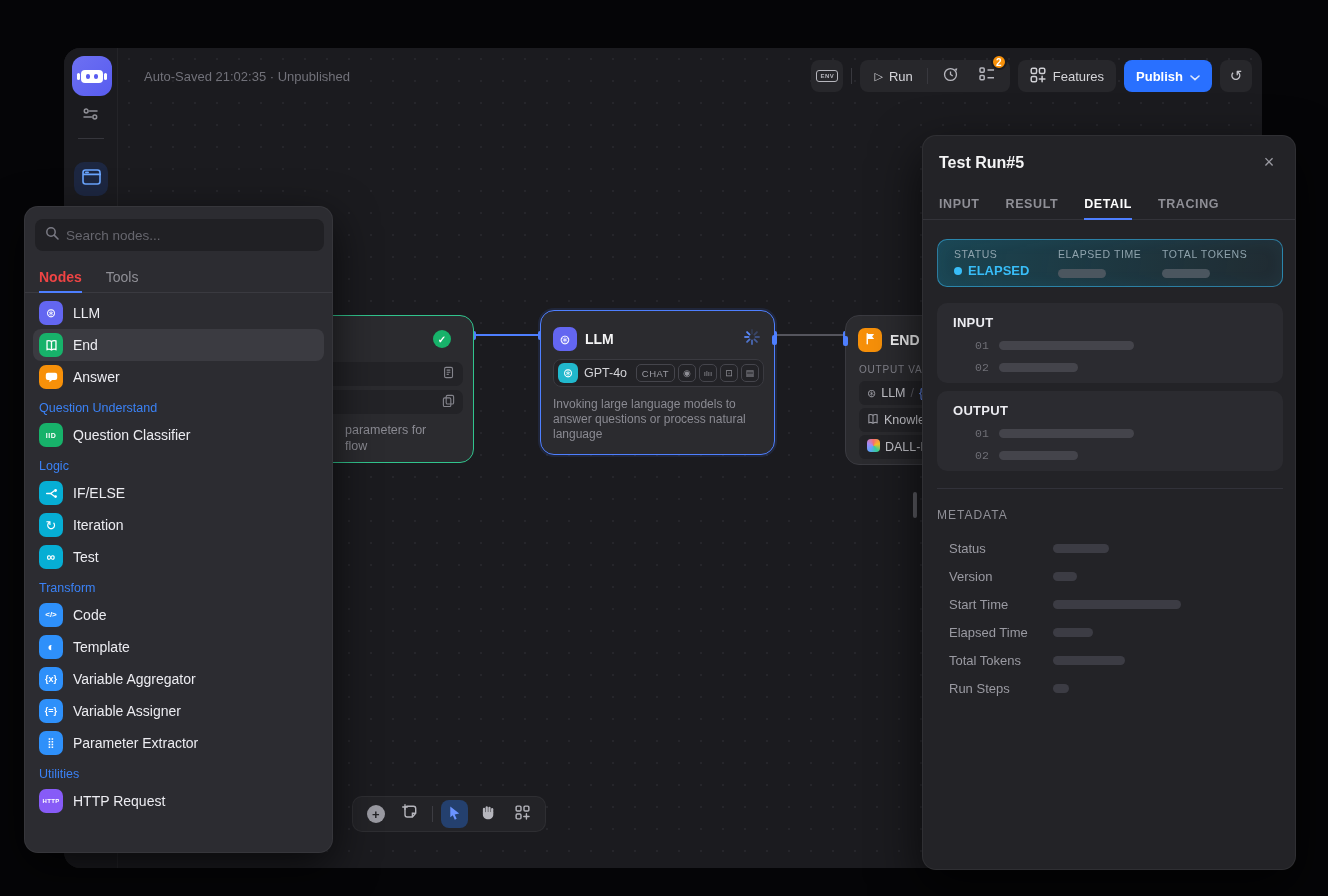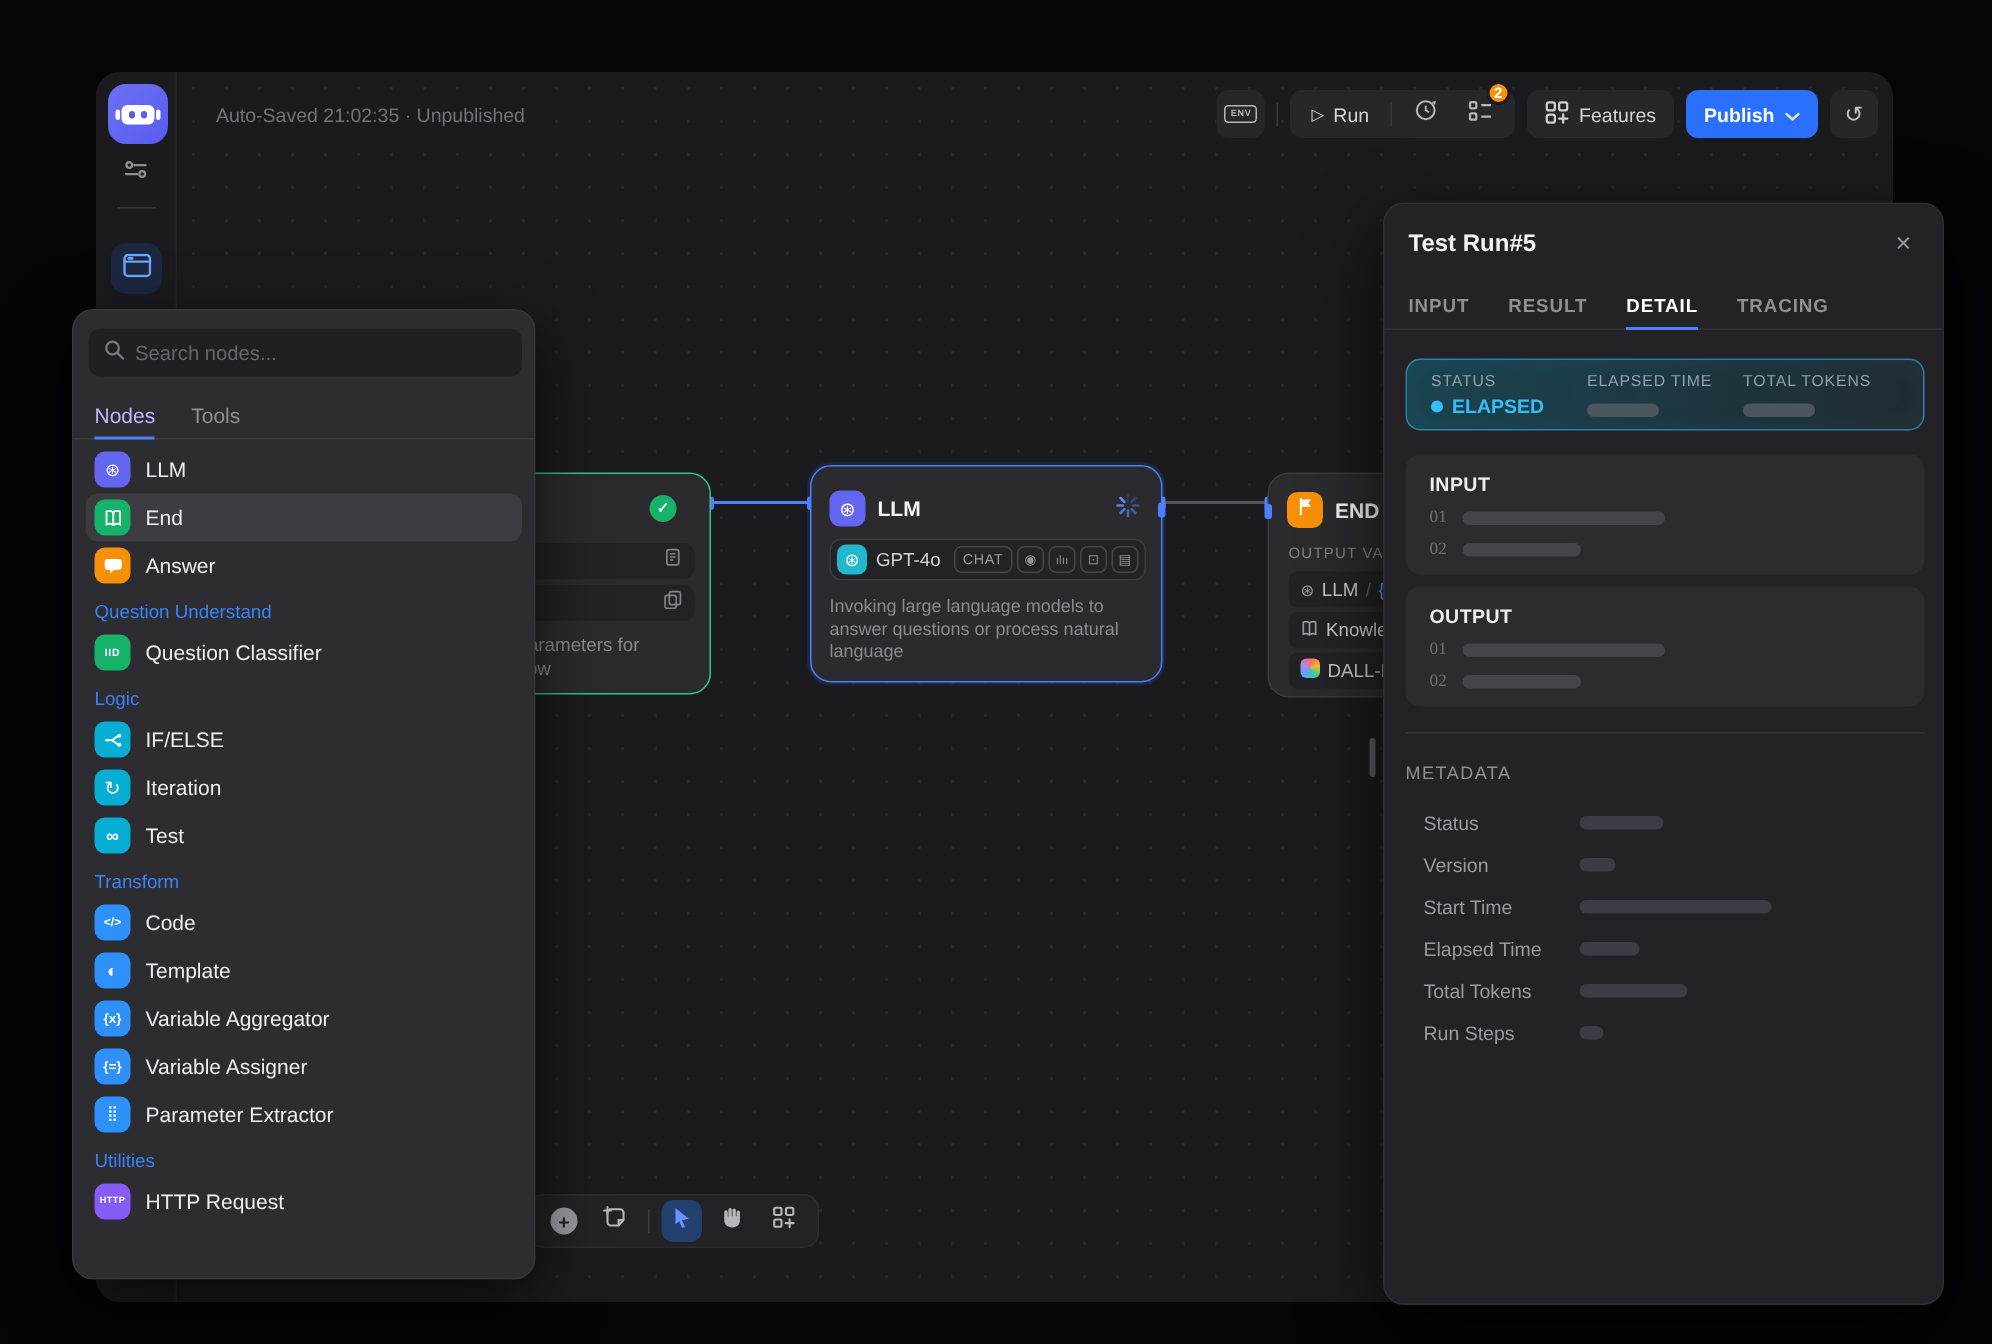--- a/index.html
+++ b/index.html
@@ -93,32 +93,32 @@
     padding:0 9px; gap:6px; z-index:10; }
   .tb-btn { width:28px; height:28px; border-radius:8px; display:flex; align-items:center; justify-content:center; cursor:pointer; }
   .tb-btn.active { background:#24406e; }
   .tb-divider { width:1px; height:16px; background:#3c3c42; margin:0 2px; }
   .plus-circle { width:18px; height:18px; border-radius:50%; background:#9a9aa2; color:#232327;
     font-size:13px; font-weight:700; display:flex; align-items:center; justify-content:center; line-height:1; }
 
   .mini-scroll { position:absolute; left:913px; top:492px; width:4px; height:26px; border-radius:2px; background:#5a5a61; z-index:55; }
 
   
-  .node-panel { position:absolute; left:48px; top:206px; width:309px; height:647px; background:#2c2c31;
+  .node-panel { position:absolute; left:24px; top:206px; width:309px; height:647px; background:#2c2c31;
     border:1px solid rgba(255,255,255,.05); border-radius:14px; z-index:50;
     box-shadow:0 14px 44px rgba(0,0,0,.65); }
   .search-box { position:absolute; left:10px; top:12px; width:289px; height:32px; background:#202024;
     border-radius:8px; display:flex; align-items:center; padding:0 10px; gap:7px; }
   .search-box input { background:transparent; border:none; outline:none; color:#d4d4d8; font-size:13.5px;
     width:100%; font-family:"Liberation Sans", sans-serif; }
   .search-box input::placeholder { color:#66666e; }
   .panel-tabs { position:absolute; left:0; top:54px; width:100%; height:32px; border-bottom:1px solid #3a3a40;
     display:flex; gap:24px; padding:0 14px; }
   .panel-tab { font-size:14px; color:#8f8f96; cursor:pointer; position:relative; display:flex; align-items:center; }
-  .panel-tab.active { color:#c4b5fd; font-weight:400; }
+  .panel-tab.active { color:#ef4444; font-weight:700; }
   .panel-tab.active:after { content:""; position:absolute; left:0; right:0; bottom:-1px; height:2px; background:#4e7fff; }
   .node-list { position:absolute; left:8px; right:8px; top:90px; bottom:6px; overflow:hidden; }
   .section-title { height:26px; display:flex; align-items:flex-end; padding:0 6px 4px; font-size:12.5px; color:#3b82f6; }
   .node-item { height:32px; display:flex; align-items:center; gap:10px; padding:0 6px; border-radius:8px; cursor:pointer; }
   .node-item.highlighted { background:#3b3b41; }
   .node-icon { width:24px; height:24px; border-radius:7px; display:flex; align-items:center; justify-content:center; flex:none; }
   .node-label { font-size:14px; color:#ececf1; }
   .tg { color:#fff; line-height:1; }
 
   
@@ -140,21 +140,21 @@
     box-shadow:inset 0 0 18px rgba(56,189,248,.07); display:flex; padding:8px 16px; gap:0; }
   .sc-col { width:106px; display:flex; flex-direction:column; justify-content:space-between; }
   .sc-label { font-size:10.5px; letter-spacing:.6px; color:#8fa3ad; }
   .sc-value { font-size:13px; font-weight:700; color:#38bdf8; display:flex; align-items:center; gap:6px; }
   .sc-dot { width:8px; height:8px; border-radius:50%; background:#38bdf8; }
   .bar { height:9px; border-radius:5px; background:#44444b; }
   .status-card .bar { background:#4b565f; }
   .io-card { position:absolute; left:14px; width:346px; height:80px; background:#2b2b30; border-radius:10px; padding:12px 16px; }
   .io-title { font-size:13px; font-weight:700; letter-spacing:.3px; color:#ececf1; }
   .io-row { display:flex; align-items:center; gap:10px; margin-top:9px; }
-  .io-index { font-family:Liberation Serif, serif; font-size:11.5px; color:#6f6f76; }
+  .io-index { font-family:Liberation Mono, monospace; font-size:11.5px; color:#6f6f76;margin-left:22px; }
   .rp-divider { position:absolute; left:14px; width:346px; height:1px; background:#32323a; }
   .meta-title { position:absolute; left:14px; top:372px; font-size:12px; letter-spacing:1px; color:#8f8f96; }
   .meta-rows { position:absolute; left:14px; top:398px; width:346px; }
   .meta-row { height:28px; display:flex; align-items:center; }
   .meta-label { width:116px; padding-left:12px; font-size:13px; color:#9a9aa2; }
   .meta-row .bar { background:#3c3c44; }
   .w16{width:16px}.w24{width:24px}.w40{width:40px}.w48{width:48px}.w56{width:56px}
   .w72{width:72px}.w79{width:79px}.w128{width:128px}.w135{width:135px}
 
   .spinner { animation:spin 1s steps(8) infinite; transform-origin:center; }

